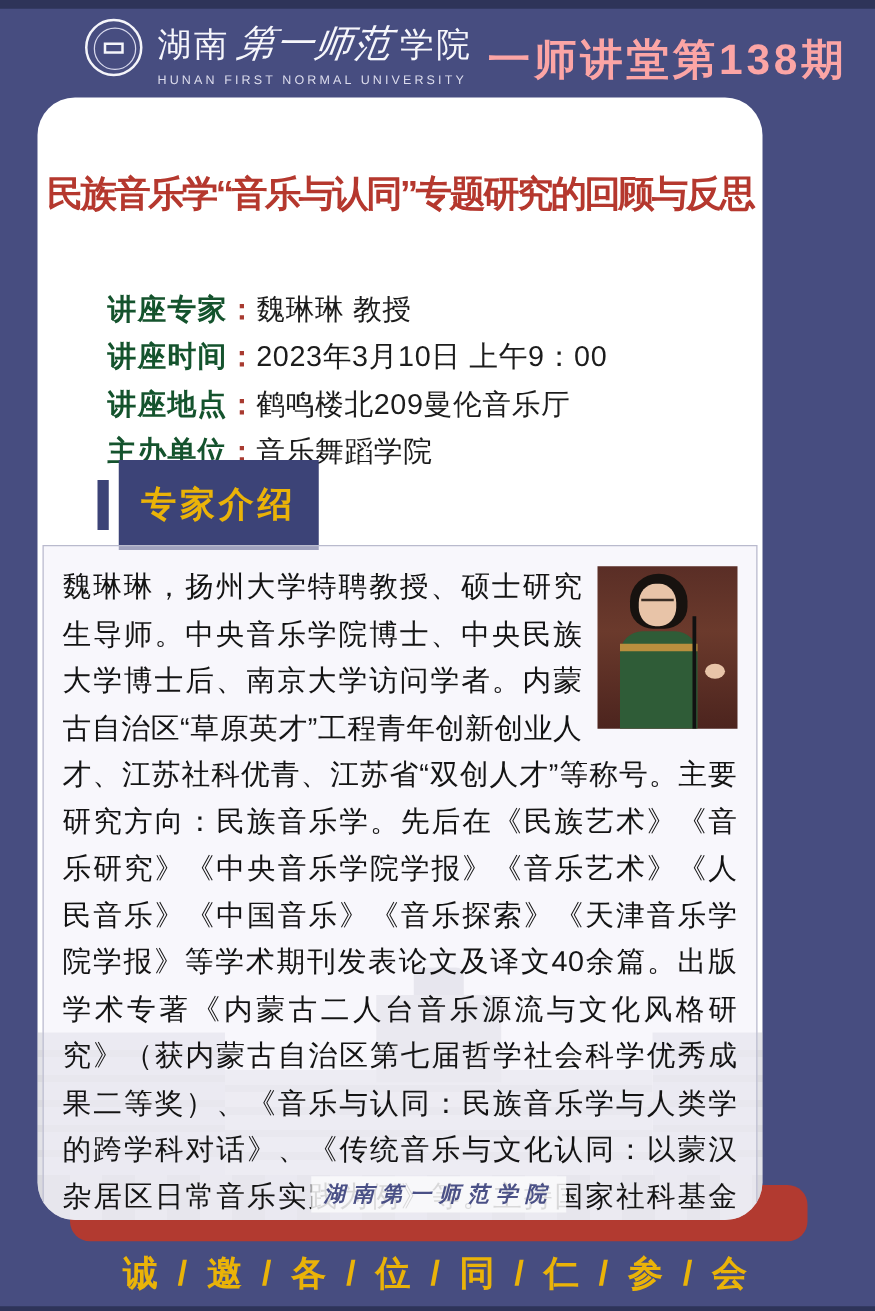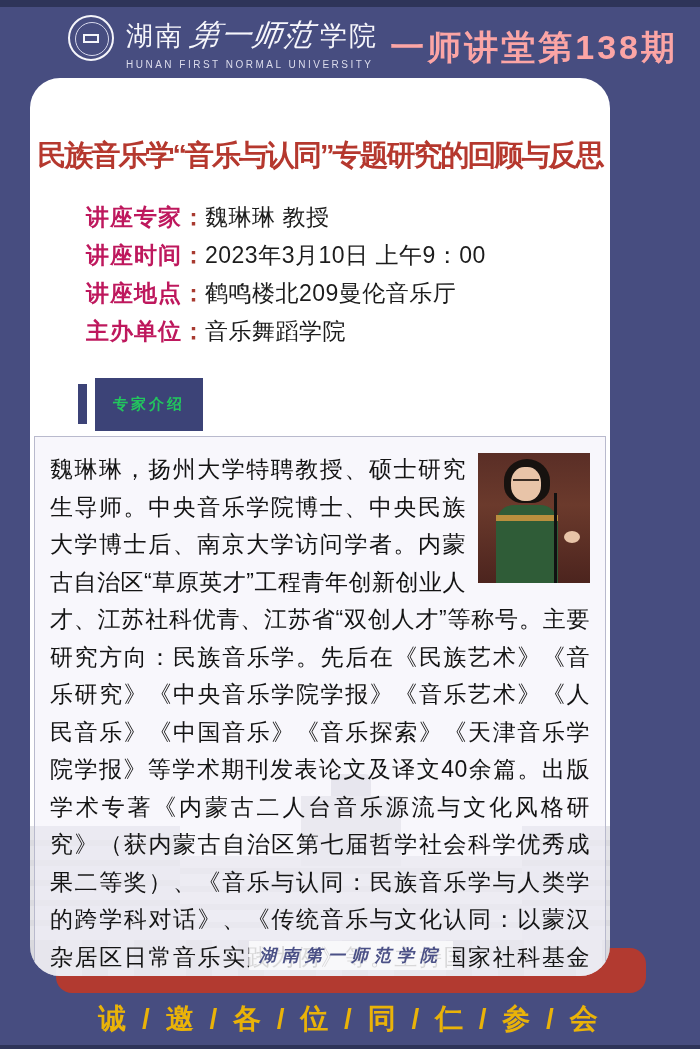--- a/index.html
+++ b/index.html
@@ -30,27 +30,27 @@
 
   
   .card{position:absolute;left:30px;top:78px;width:580px;height:898px;
         background:#ffffff;border-radius:30px;z-index:2;overflow:hidden;}
 
   .lecture-title{margin-top:58px;text-align:center;color:#b5382e;font-weight:bold;
         font-size:29px;letter-spacing:-2px;white-space:nowrap;}
 
   .info-list{margin:26px 0 0 56px;}
   .info-row{display:flex;align-items:baseline;height:38px;}
-  .info-label{color:#be185d;font-weight:bold;font-size:23px;letter-spacing:1px;}
+  .info-label{color:#14532d;font-weight:bold;font-size:23px;letter-spacing:1px;margin-top:30px;}
   .info-colon{color:#a83a30;font-weight:bold;font-size:23px;}
   .info-value{color:#1c1c1c;font-size:23px;letter-spacing:0.5px;}
 
   .section-header{margin:30px 0 0 48px;display:flex;align-items:center;height:40px;}
   .section-bar{width:9px;height:40px;background:#3c4377;}
-  .section-box{margin-left:8px;background:#3c4377;color:#22c55e;font-size:15px;
+  .section-box{margin-left:8px;background:#3c4377;color:#eab308;font-size:28px;
         font-weight:bold;letter-spacing:3px;padding:17px 18px;}
 
   .bio-box{position:relative;margin:12px auto 0 auto;width:540px;
         border:1px solid #b9bacd;background:rgba(242,240,249,0.55);
         padding:14px 15px 16px 15px;z-index:3;}
   .bio-text{color:#141414;font-size:23px;line-height:37.5px;text-align:justify;
         letter-spacing:0.5px;}
   .speaker-photo{float:right;width:112px;height:130px;margin:2px 0 6px 12px;
         position:relative;overflow:hidden;
         background:linear-gradient(180deg,#5a2e26 0%,#6b3a2c 40%,#4c241e 100%);}

